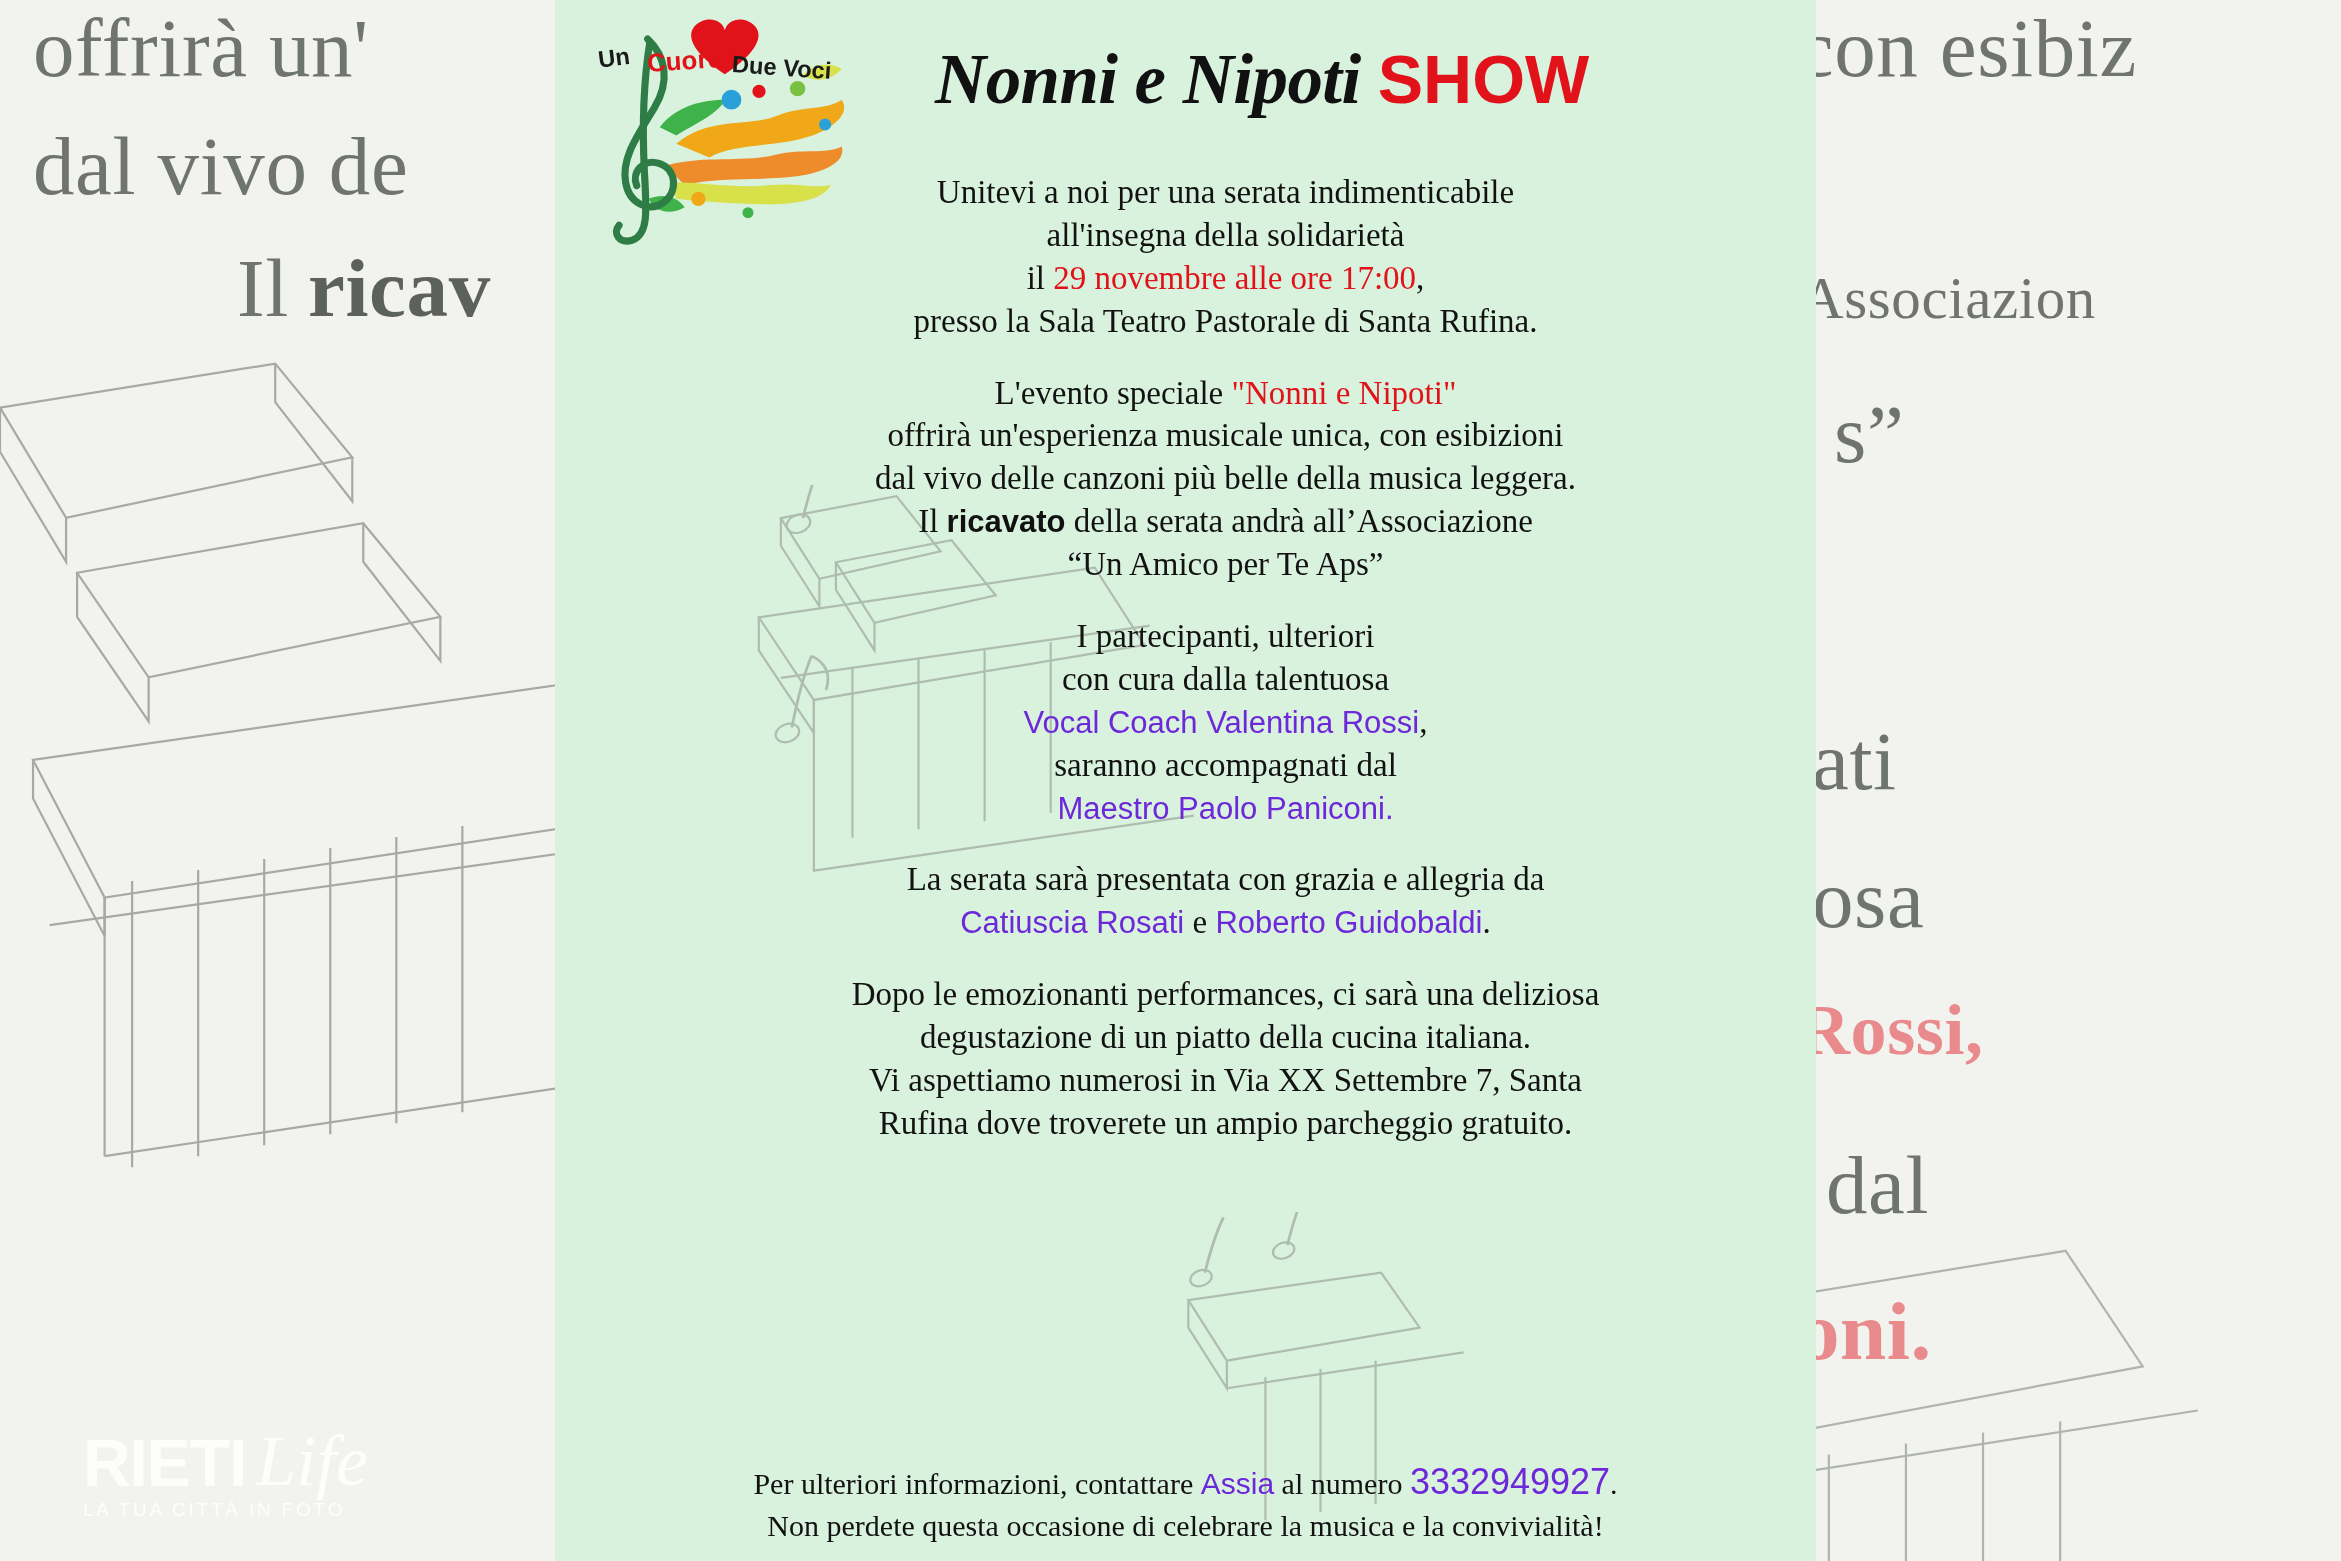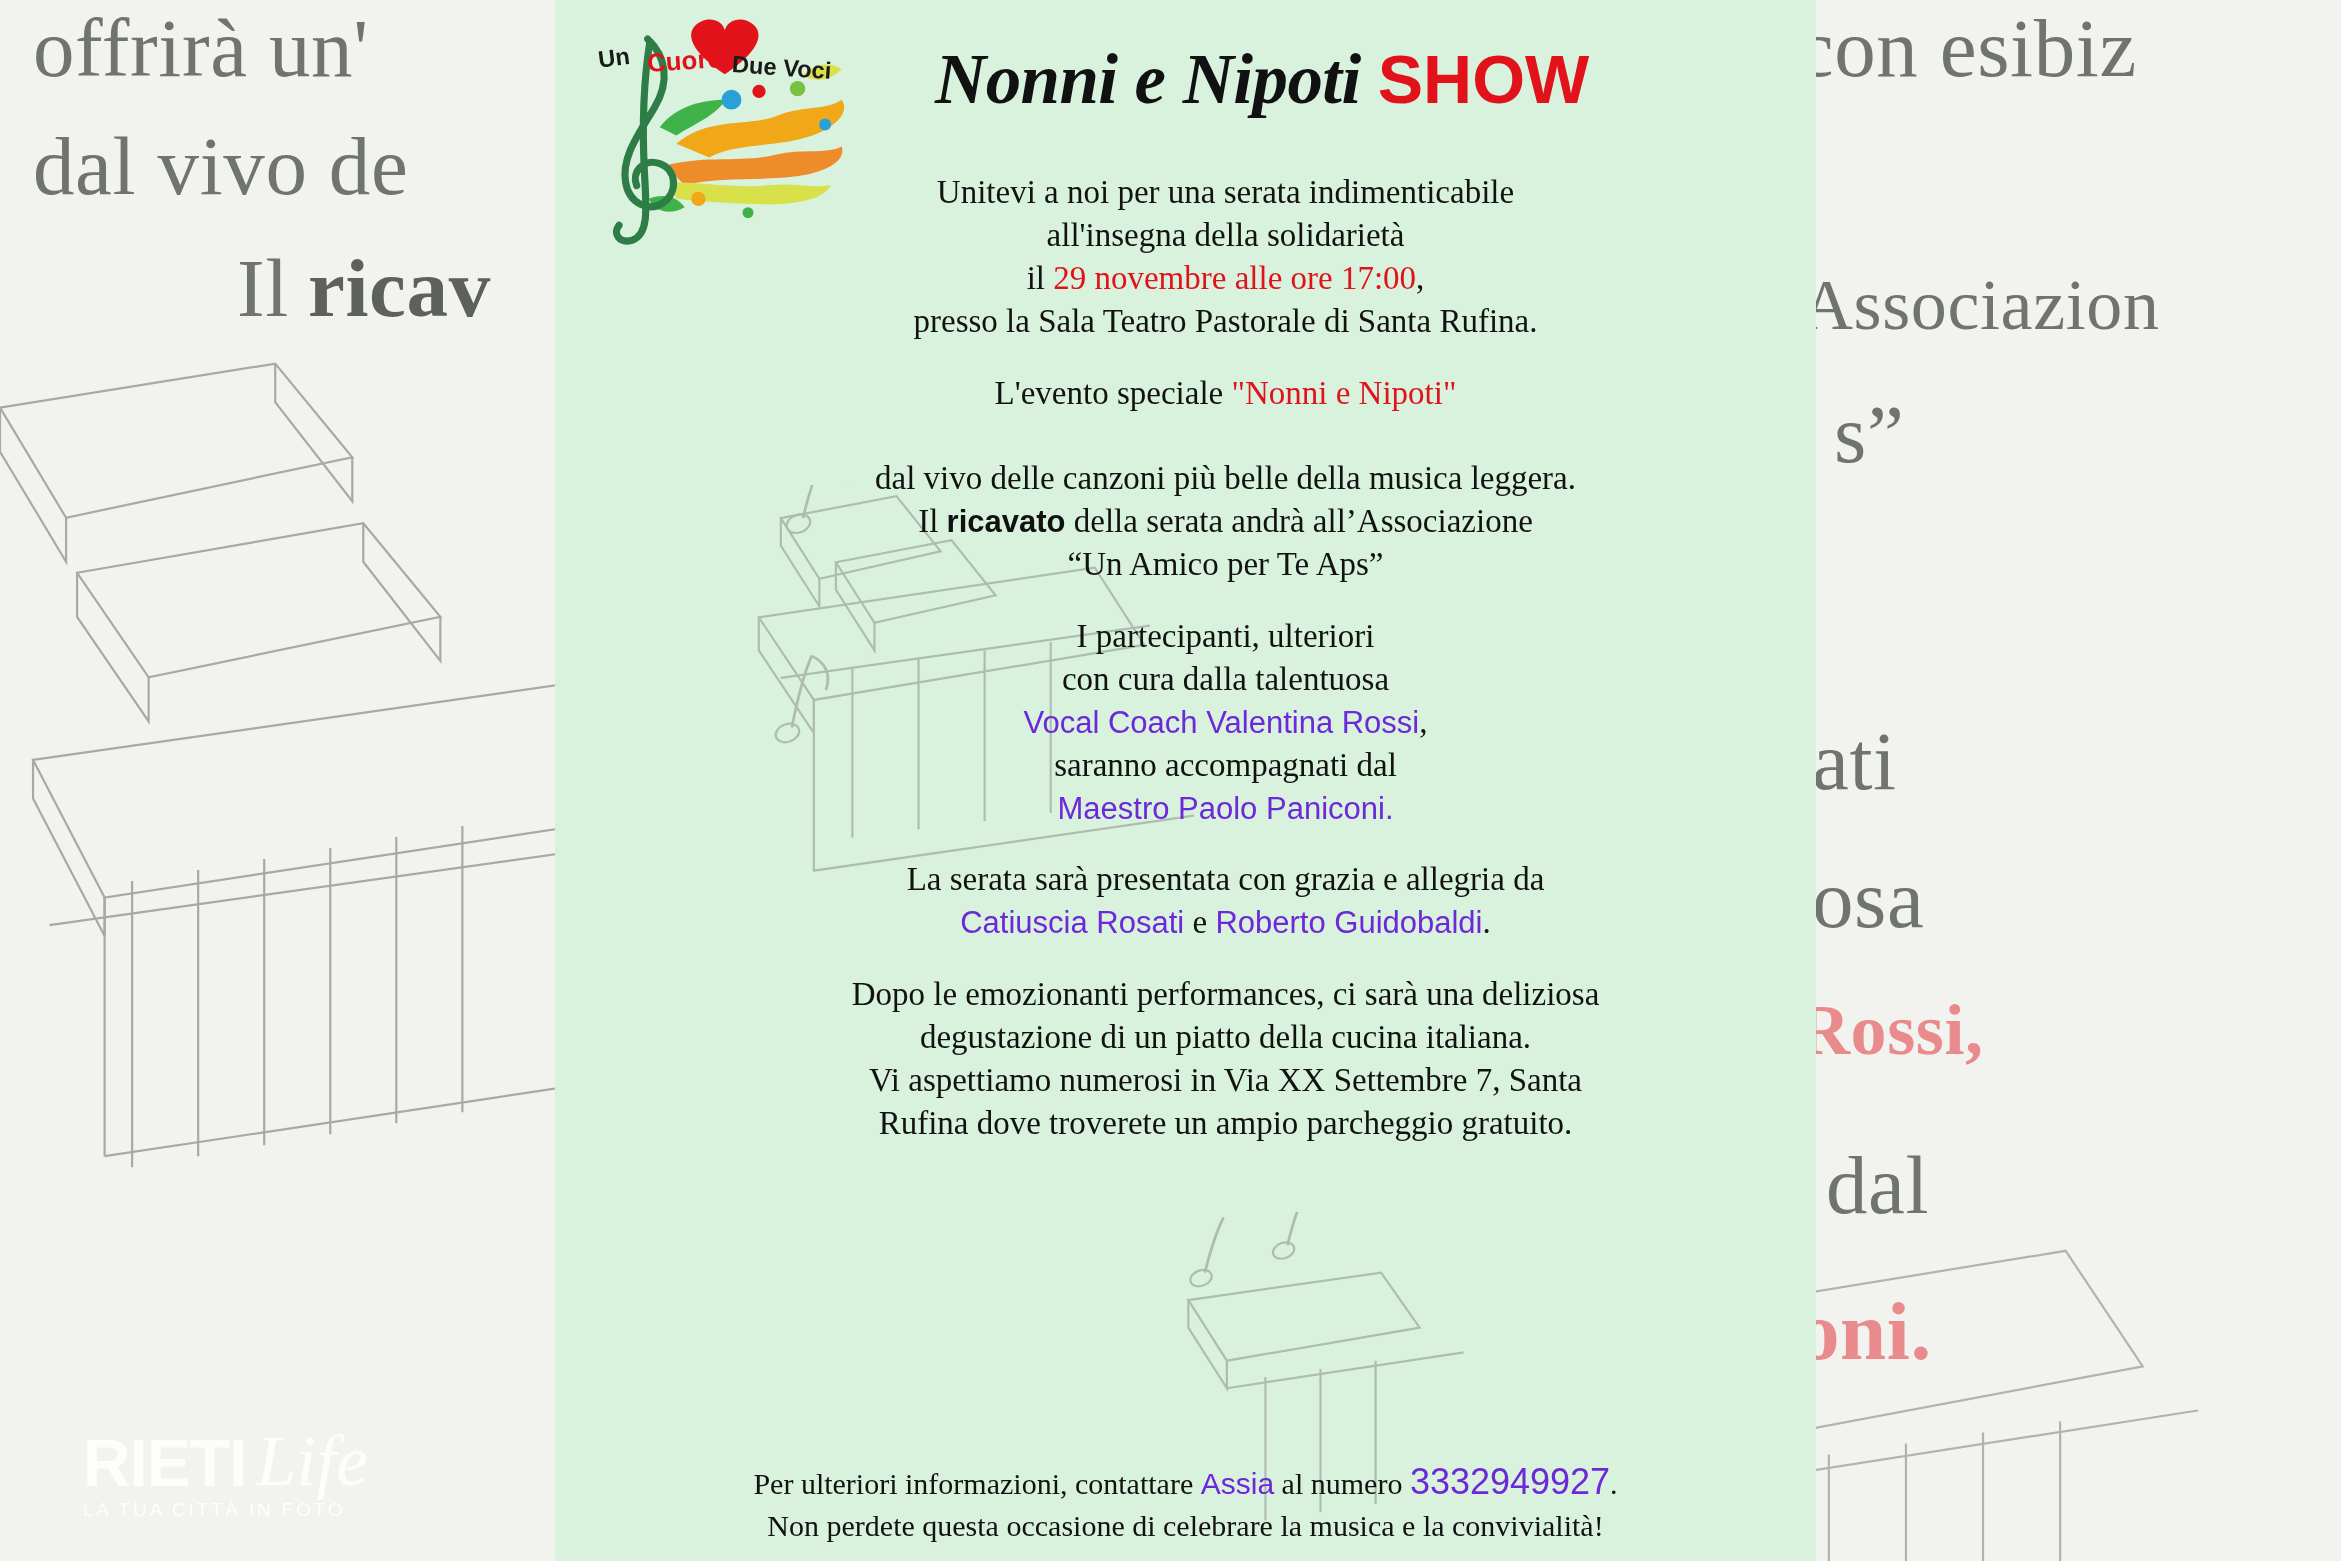--- a/index.html
+++ b/index.html
@@ -200,21 +200,21 @@
   </svg>
 
   <div class="bg-blur"></div>
 
   <div class="bg-text" style="left:33px; top:0px; font-size:83px;">offrirà un'</div>
   <div class="bg-text" style="left:33px; top:118px; font-size:83px;">dal vivo de</div>
   <div class="bg-text" style="left:237px; top:240px; font-size:83px;">Il </div>
   <div class="bg-text" style="left:308px; top:240px; font-size:83px; font-weight:bold; color:#5d615d;">ricav</div>
 
   <div class="bg-text" style="left:1754px; top:0px; font-size:83px;">, con esibiz</div>
-  <div class="bg-text" style="left:1801px; top:264px; font-size:72px;">Associazion</div>
+  <div class="bg-text" style="left:1801px; top:264px; font-size:59px;">Associazion</div>
   <div class="bg-text" style="left:1834px; top:386px; font-size:83px;">s”</div>
   <div class="bg-text" style="left:1812px; top:713px; font-size:83px;">ati</div>
   <div class="bg-text" style="left:1812px; top:851px; font-size:83px;">osa</div>
   <div class="bg-text" style="left:1798px; top:989px; font-size:72px; font-weight:bold; color:#e98a8c;">Rossi,</div>
   <div class="bg-text" style="left:1826px; top:1137px; font-size:83px;">dal</div>
   <div class="bg-text" style="left:1798px; top:1283px; font-size:83px; font-weight:bold; color:#e98a8c;">oni.</div>
 
   <svg class="bg-piano" style="left:1570px; top:1157px;" width="771" height="496" viewBox="0 0 1400 900">
     <g fill="none" stroke="#9aa09a" stroke-width="4">
       <path d="M100 300 L900 170 L1040 380 L240 530 Z"></path>
@@ -318,21 +318,21 @@
 
       <p class="para">
         <span>Unitevi a noi per una serata indimenticabile</span><br>
         <span>all'insegna della solidarietà</span><br>
         <span>il </span><span class="red">29 novembre alle ore 17:00</span><span>,</span><br>
         <span>presso la Sala Teatro Pastorale di Santa Rufina.</span>
       </p>
 
       <p class="para">
         <span>L'evento speciale </span><span class="red">"Nonni e Nipoti"</span><br>
-        <br>
+        <span>offrirà un'esperienza musicale unica, con esibizioni</span><br>
         <span>dal vivo delle canzoni più belle della musica leggera.</span><br>
         <span>Il </span><span class="black-bold-sans">ricavato</span><span> della serata andrà all’Associazione</span><br>
         <span>“Un Amico per Te Aps”</span>
       </p>
 
       <p class="para">
         <span>I partecipanti, ulteriori</span><br>
         <span>con cura dalla talentuosa</span><br>
         <span class="redbold">Vocal Coach Valentina Rossi</span><span>,</span><br>
         <span>saranno accompagnati dal</span><br>

